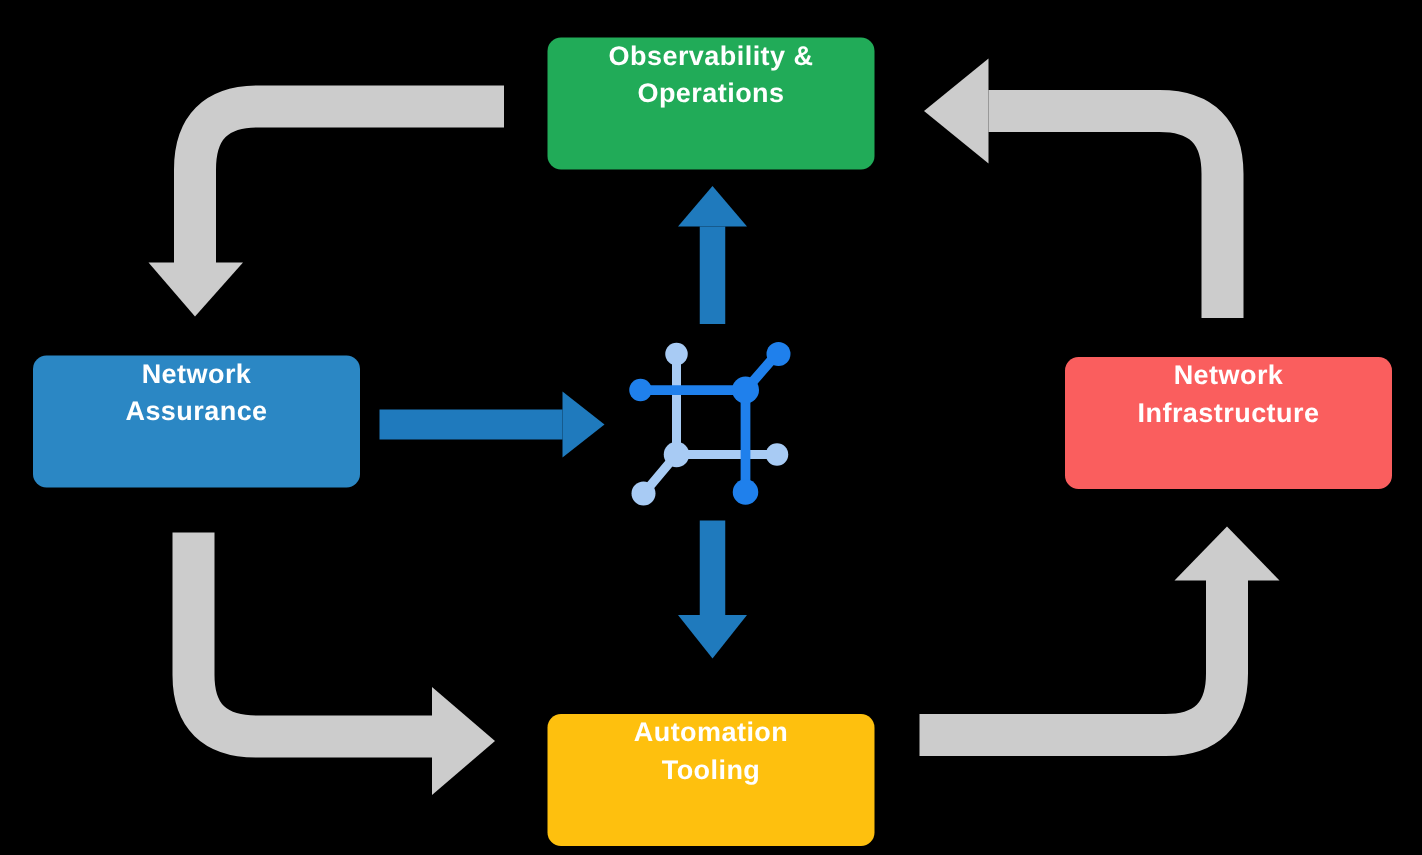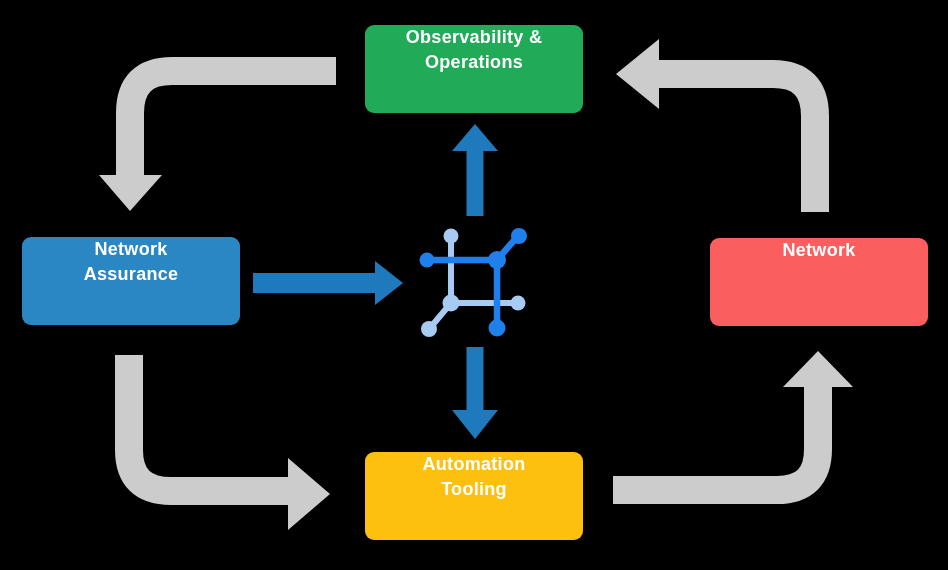--- a/index.html
+++ b/index.html
@@ -37,21 +37,21 @@
     display: block;
     color: #ffffff;
     font-size: 18px;
     font-weight: 700;
     line-height: 25px;
     letter-spacing: 0.3px;
   }
   #node-observability { left: 365px; top: 25px; }
   #node-operations    { left: 22px;  top: 237px; }
   #node-infrastructure{ left: 710px; top: 238px; }
-  #node-automation    { left: 365px; top: 452px; }
+  #node-automation    { left: 365px; top: 476px; }
 </style>
 </head>
 <body>
 
 <div id="canvas">
 
   <svg id="arrow-layer" viewBox="0 0 948 570" xmlns="http://www.w3.org/2000/svg">
 
     <g>
       <path d="M336 71 H172 Q130 71 130 113 V176" fill="none" stroke-width="28" stroke="#CCCCCC"></path>
@@ -121,20 +121,21 @@
     <span>Operations</span>
   </div>
 
   <div class="node" id="node-operations" style="background-color: rgb(43, 135, 196);">
     <span>Network</span>
     <span>Assurance</span>
   </div>
 
   <div class="node" id="node-infrastructure" style="background-color: rgb(250, 94, 94);">
     <span>Network</span>
+    <span>Infrastructure</span>
   </div>
 
   <div class="node" id="node-automation" style="background-color: rgb(254, 192, 14);">
     <span>Automation</span>
     <span>Tooling</span>
   </div>
 
 </div>
 
 </body></html>

